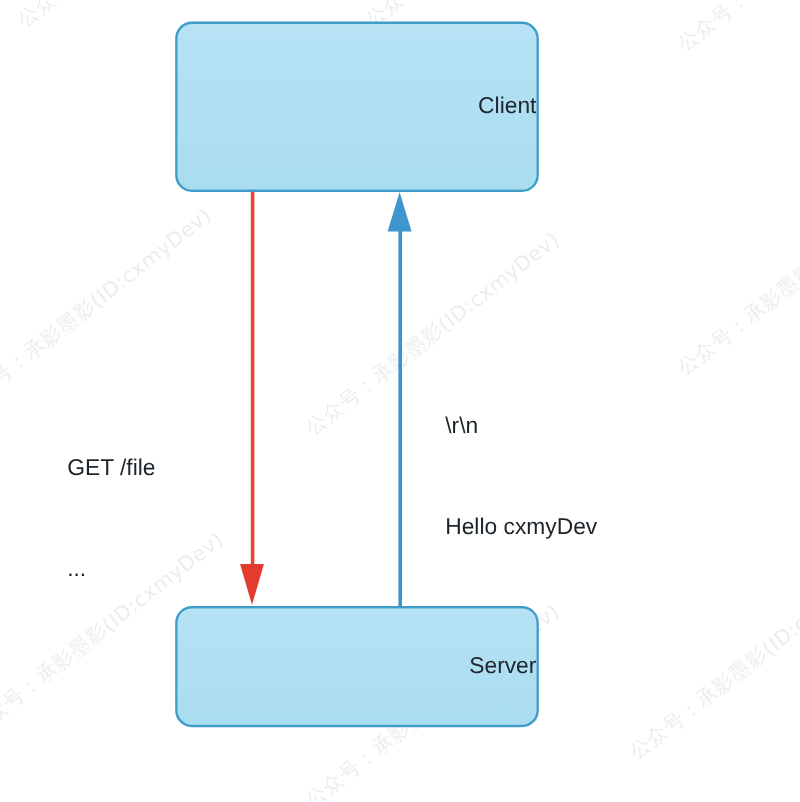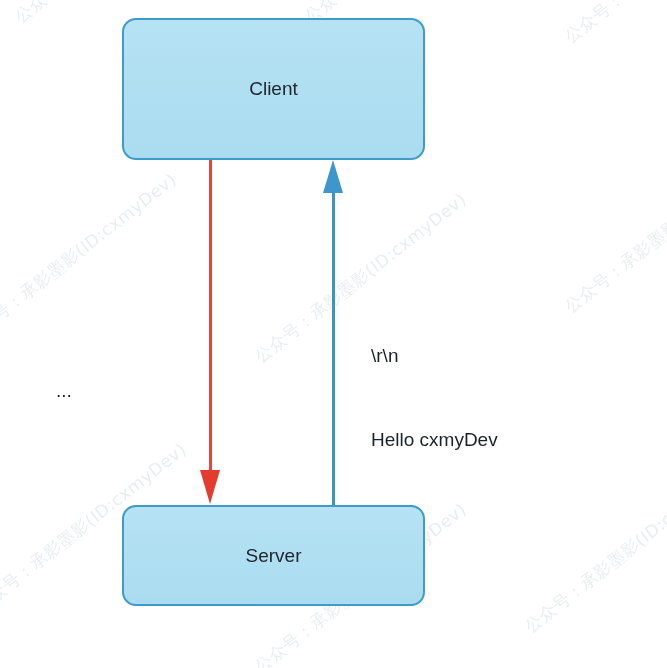--- a/index.html
+++ b/index.html
@@ -39,22 +39,23 @@
 
   
   .node {
     position: absolute;
     box-sizing: border-box;
     background: linear-gradient(180deg, #b6e2f4 0%, #aadcf0 100%);
     border: 2px solid #3d9cc8;
     border-radius: 14px;
     display: flex;
     align-items: center;
-    justify-content: center;
+    justify-content: flex-end;
     z-index: 3;
+    margin-left: 24px;
   }
   .node-label {
     font-size: 19px;
     color: #20282e;
     font-family: "Liberation Sans", sans-serif;
   }
   #client-node { left: 122px; top: 18px;  width: 303px; height: 142px; }
   #server-node { left: 122px; top: 505px; width: 303px; height: 101px; }
 
   
@@ -133,20 +134,21 @@
     <div class="arrow-line"></div>
     <div class="arrow-head"></div>
   </div>
 
   <div class="arrow" id="response-arrow">
     <div class="arrow-head"></div>
     <div class="arrow-line"></div>
   </div>
 
   <div class="edge-label" id="request-label">
+    <div>GET /file</div>
     <div>...</div>
   </div>
 
   <div class="edge-label" id="response-label">
     <div>\r\n</div>
     <div>Hello cxmyDev</div>
   </div>
 
 </div>
 

